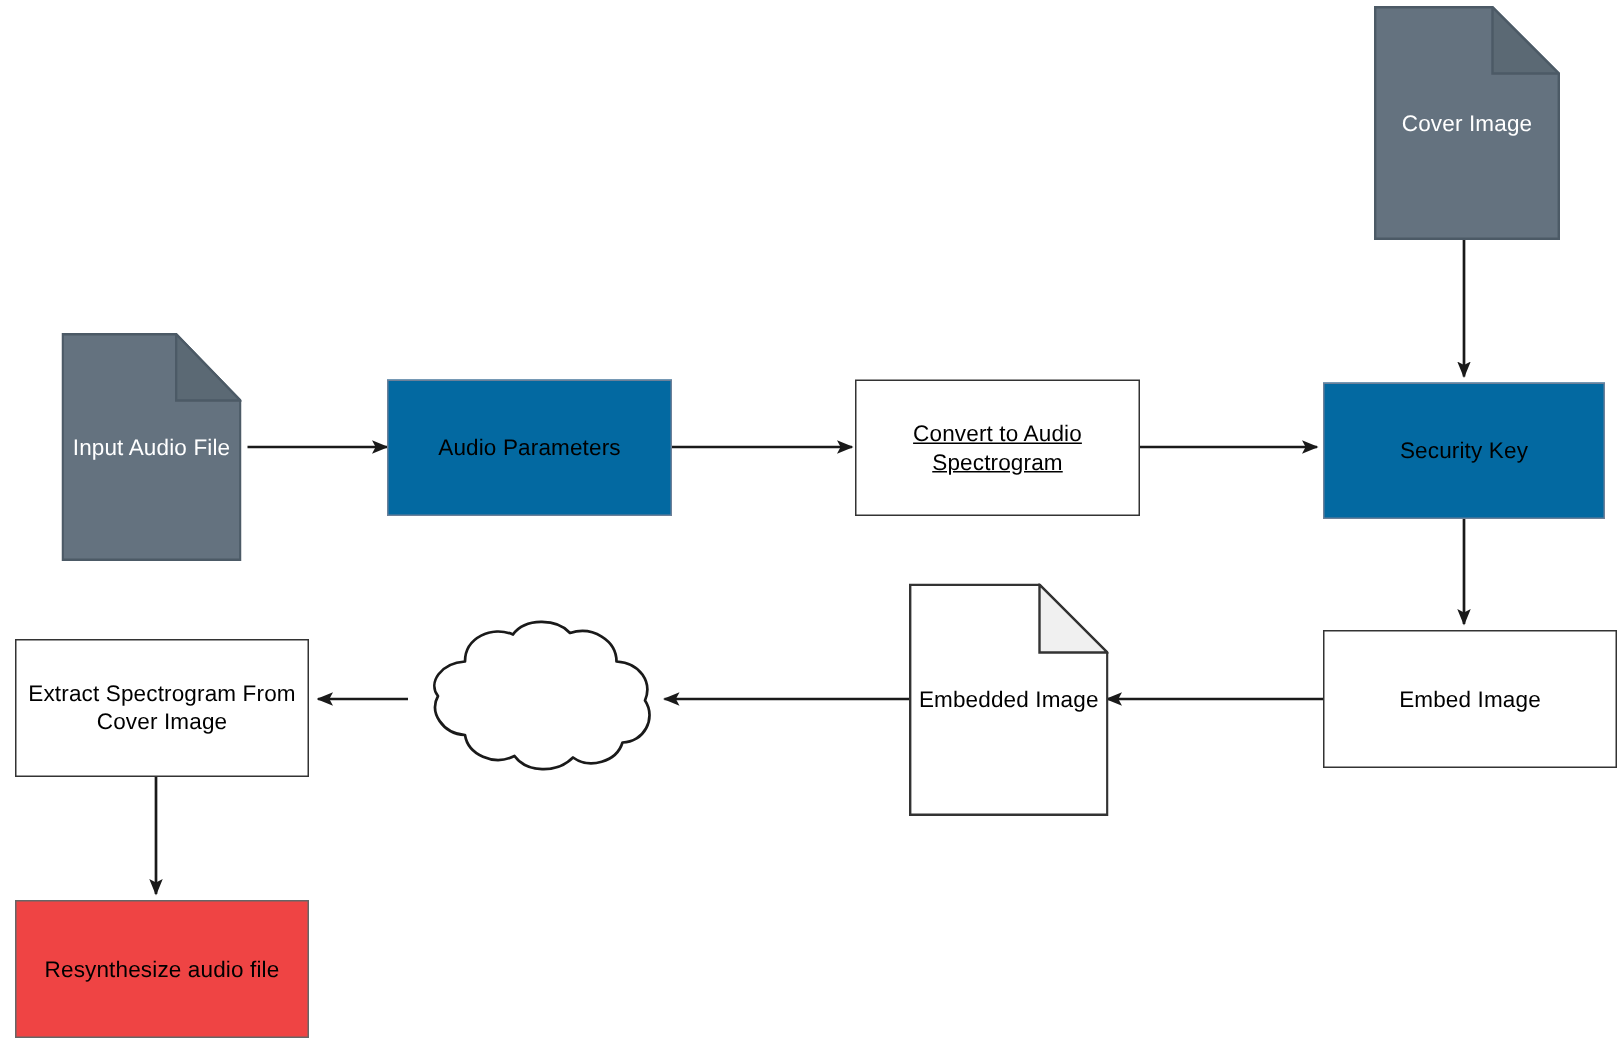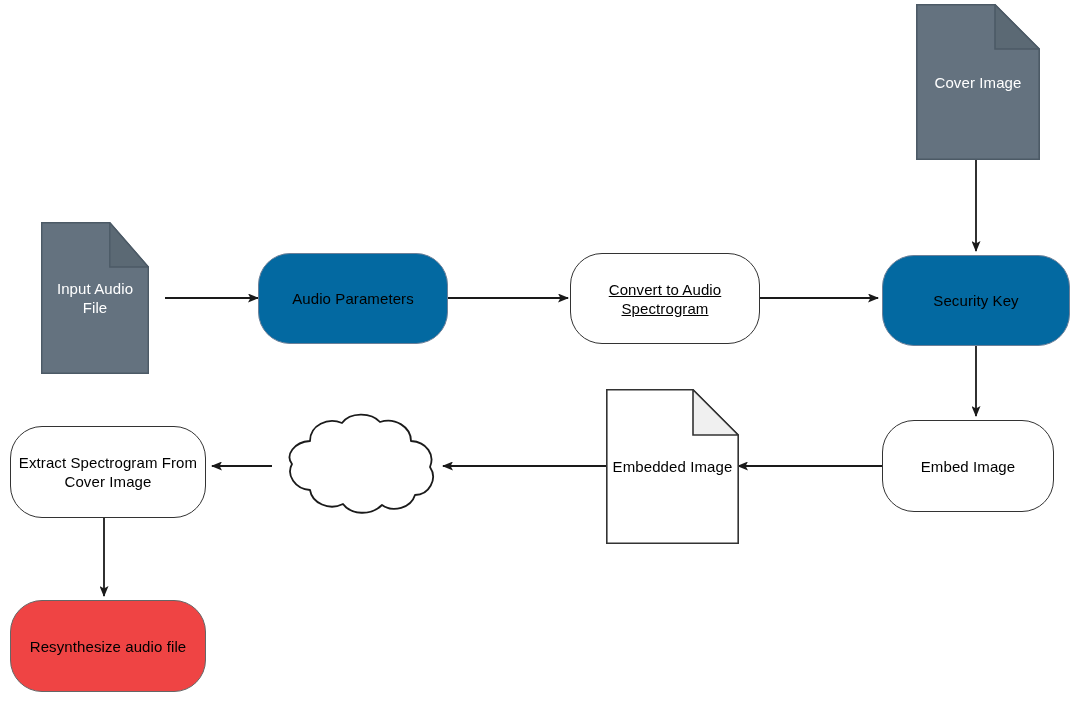--- a/index.html
+++ b/index.html
@@ -29,21 +29,20 @@
     position: absolute;
     box-sizing: border-box;
     display: flex;
     align-items: center;
     justify-content: center;
     text-align: center;
     font-size: 15px;
     line-height: 19px;
     color: #000000;
     letter-spacing: 0.1px;
-    border-radius: 32px;
   }
   .node .label {
     display: block;
     width: 100%;
     padding: 0 6px;
     box-sizing: border-box;
   }
   
   .rect {
     border: 1.4px solid #333333;
@@ -133,41 +132,41 @@
   </svg>
 
   <div class="node doc dark" style="left:916px; top:4px; width:124px; height:156px;">
     <svg class="doc-svg" viewBox="0 0 124 156" preserveAspectRatio="none">
       <path d="M0.8,0.8 L79,0.8 L123.2,45 L123.2,155.2 L0.8,155.2 Z" fill="#64727f" stroke="#4c5a66" stroke-width="1.6"></path>
       <path d="M79,0.8 L79,45 L123.2,45 Z" fill="#5b6974" stroke="#4c5a66" stroke-width="1.6"></path>
     </svg>
     <span class="label">Cover Image</span>
   </div>
 
-  <div class="node doc dark" style="left:41px; top:222px; width:108px; height:152px;">
+  <div class="node doc dark" style="left:41px; top:222px; width:120px; height:152px;">
     <svg class="doc-svg" viewBox="0 0 124 152" preserveAspectRatio="none">
       <path d="M0.8,0.8 L79,0.8 L123.2,45 L123.2,151.2 L0.8,151.2 Z" fill="#64727f" stroke="#4c5a66" stroke-width="1.6"></path>
       <path d="M79,0.8 L79,45 L123.2,45 Z" fill="#5b6974" stroke="#4c5a66" stroke-width="1.6"></path>
     </svg>
     <span class="label">Input Audio File</span>
   </div>
 
   <div class="node rect accent" style="left:258px; top:253px; width:190px; height:91px;">
     <span class="label">Audio Parameters</span>
   </div>
 
   <div class="node rect" style="left:570px; top:253px; width:190px; height:91px;text-decoration:underline;">
     <span class="label">Convert to Audio Spectrogram</span>
   </div>
 
   <div class="node rect accent" style="left:882px; top:255px; width:188px; height:91px;">
     <span class="label">Security Key</span>
   </div>
 
-  <div class="node rect" style="left:882px; top:420px; width:172px; height:92px;">
+  <div class="node rect" style="left:882px; top:420px; width:196px; height:92px;">
     <span class="label">Embed Image</span>
   </div>
 
   <div class="node doc" style="left:606px; top:389px; width:133px; height:155px;justify-content:flex-end;">
     <svg class="doc-svg" viewBox="0 0 133 155" preserveAspectRatio="none">
       <path d="M0.8,0.8 L87,0.8 L132.2,46 L132.2,154.2 L0.8,154.2 Z" fill="#ffffff" stroke="#333333" stroke-width="1.6"></path>
       <path d="M87,0.8 L87,46 L132.2,46 Z" fill="#f0f0f0" stroke="#333333" stroke-width="1.6"></path>
     </svg>
     <span class="label">Embedded Image</span>
   </div>

